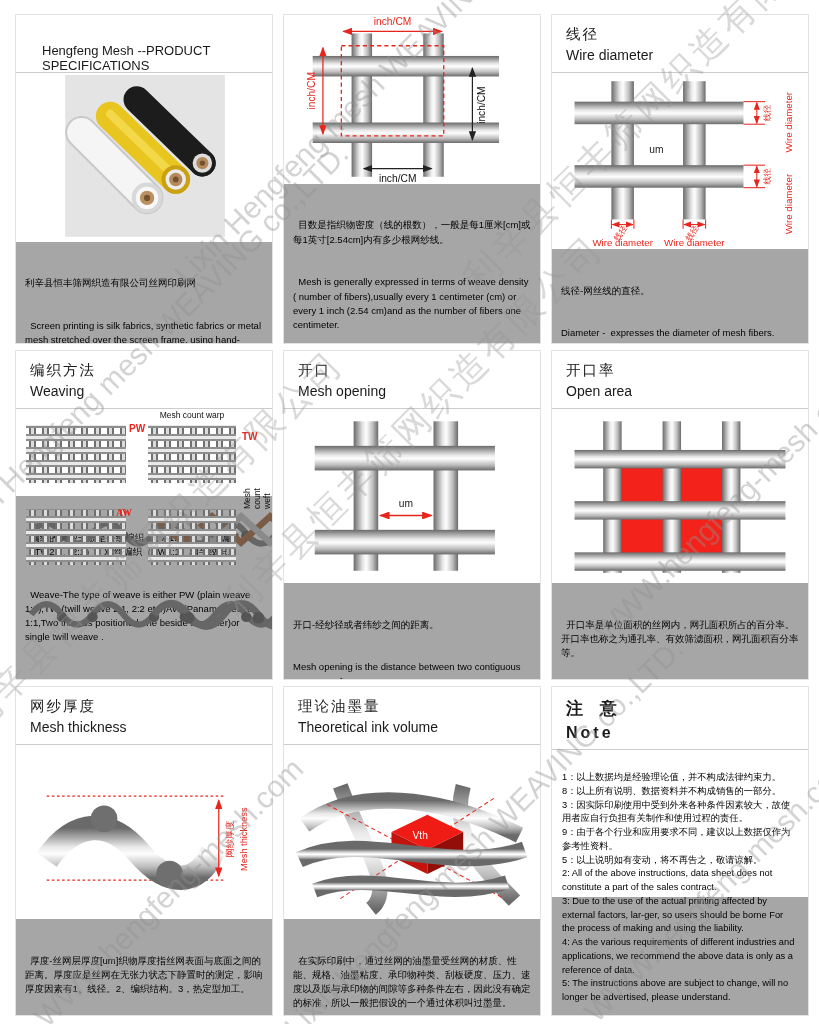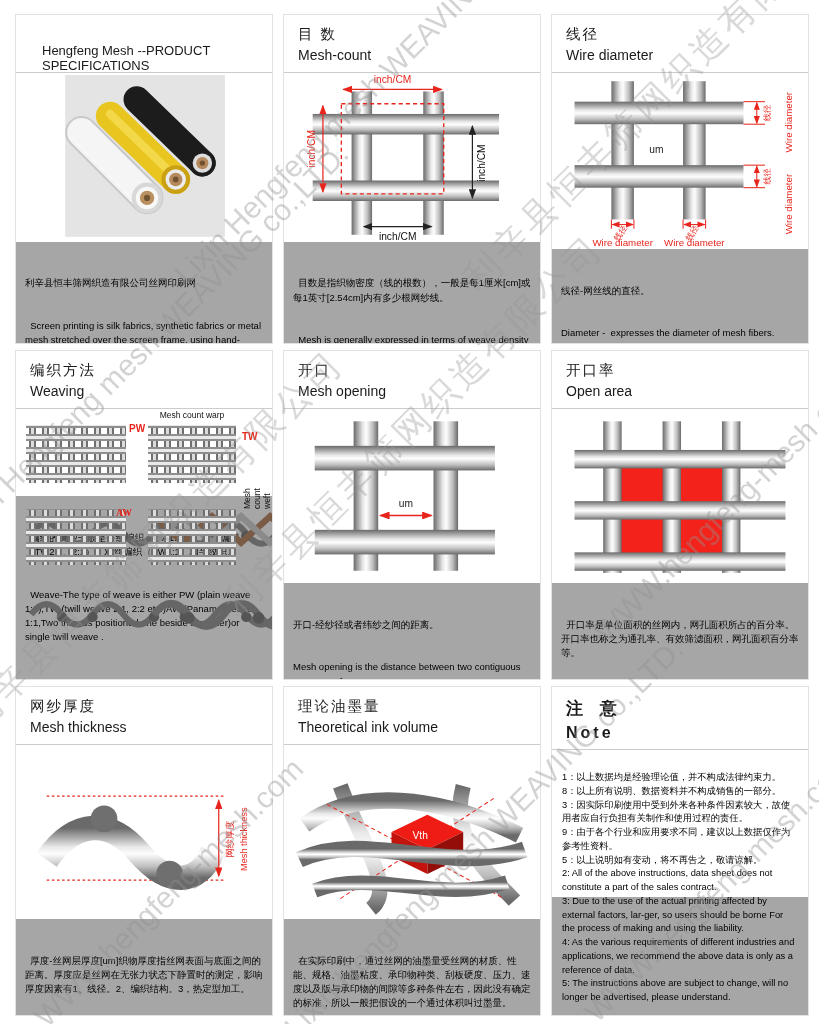--- a/index.html
+++ b/index.html
@@ -118,24 +118,20 @@
             <circle cx="128" cy="122" r="3" fill="#70522f"></circle>
       </svg>
     </div>
     <div class="panel-caption">
       <p>利辛县恒丰筛网织造有限公司丝网印刷网</p>
       <p>  Screen printing is silk fabrics, synthetic fabrics or metal mesh stretched over the screen frame, using hand-engraved plate film or photochemical process to make screen printing. Belonging to stencil printing, it printed, embossed, gravure printing method together are called the four .</p>
     </div>
   </div>
 
   <div class="panel">
-    <div class="panel-header">
-      <div class="t-cn">目 数</div>
-      <div class="t-en">Mesh-count</div>
-    </div>
     <div class="panel-body">
       <svg viewBox="0 0 250 165" preserveAspectRatio="xMidYMid meet">
         <rect x="66" y="18" width="20" height="140" fill="url(#gv)"></rect>
         <rect x="136" y="18" width="20" height="140" fill="url(#gv)"></rect>
         <rect x="28" y="40" width="182" height="20" fill="url(#gh)"></rect>
         <rect x="28" y="105" width="182" height="20" fill="url(#gh)"></rect>
         <rect x="56" y="30" width="100" height="88" fill="none" stroke="#e8251d" stroke-width="1.3" stroke-dasharray="4 3"></rect>
         <line x1="58" y1="16" x2="154" y2="16" stroke="#e8251d" stroke-width="1.2" marker-start="url(#mr)" marker-end="url(#mr)"></line>
         <text x="106" y="10" font-size="10" fill="#e8251d" text-anchor="middle">inch/CM</text>
         <line x1="38" y1="32" x2="38" y2="116" stroke="#e8251d" stroke-width="1.2" marker-start="url(#mr)" marker-end="url(#mr)"></line>

